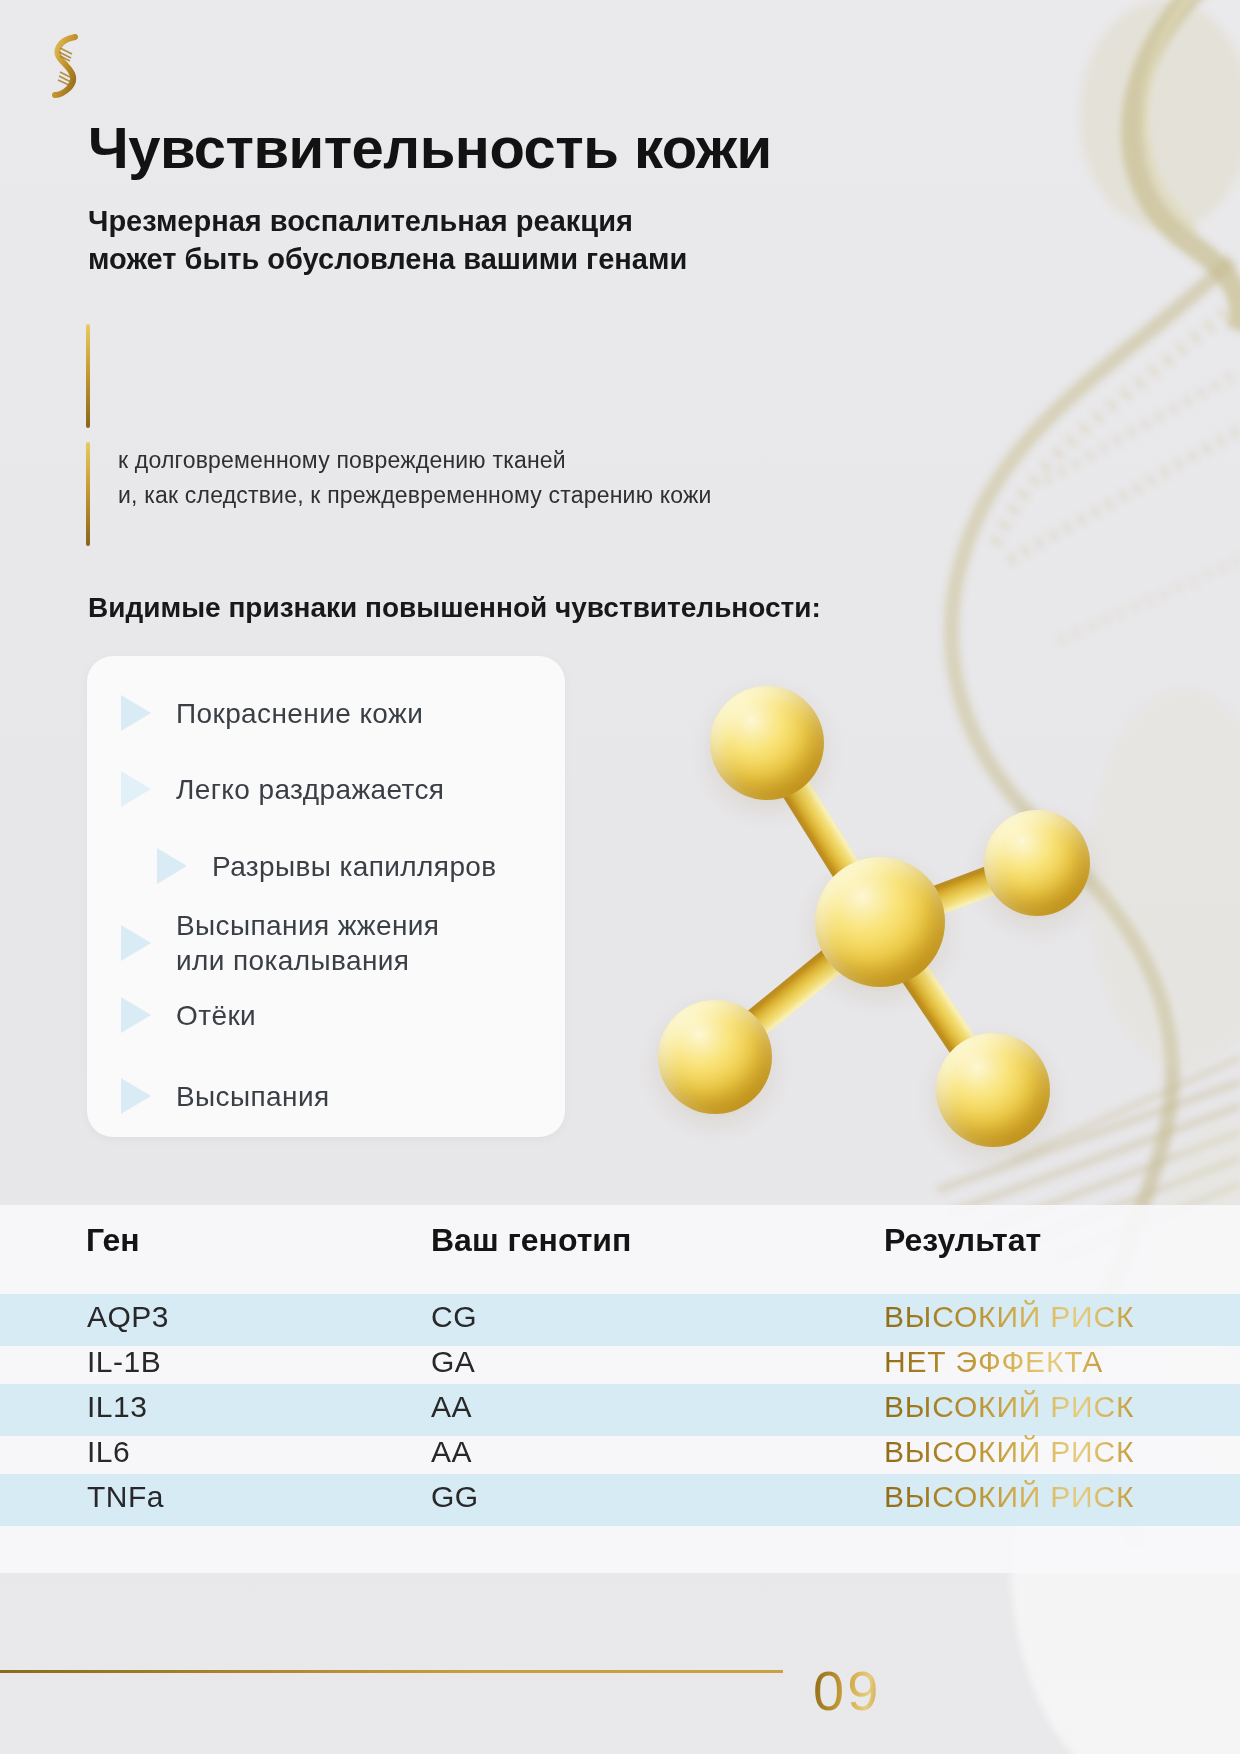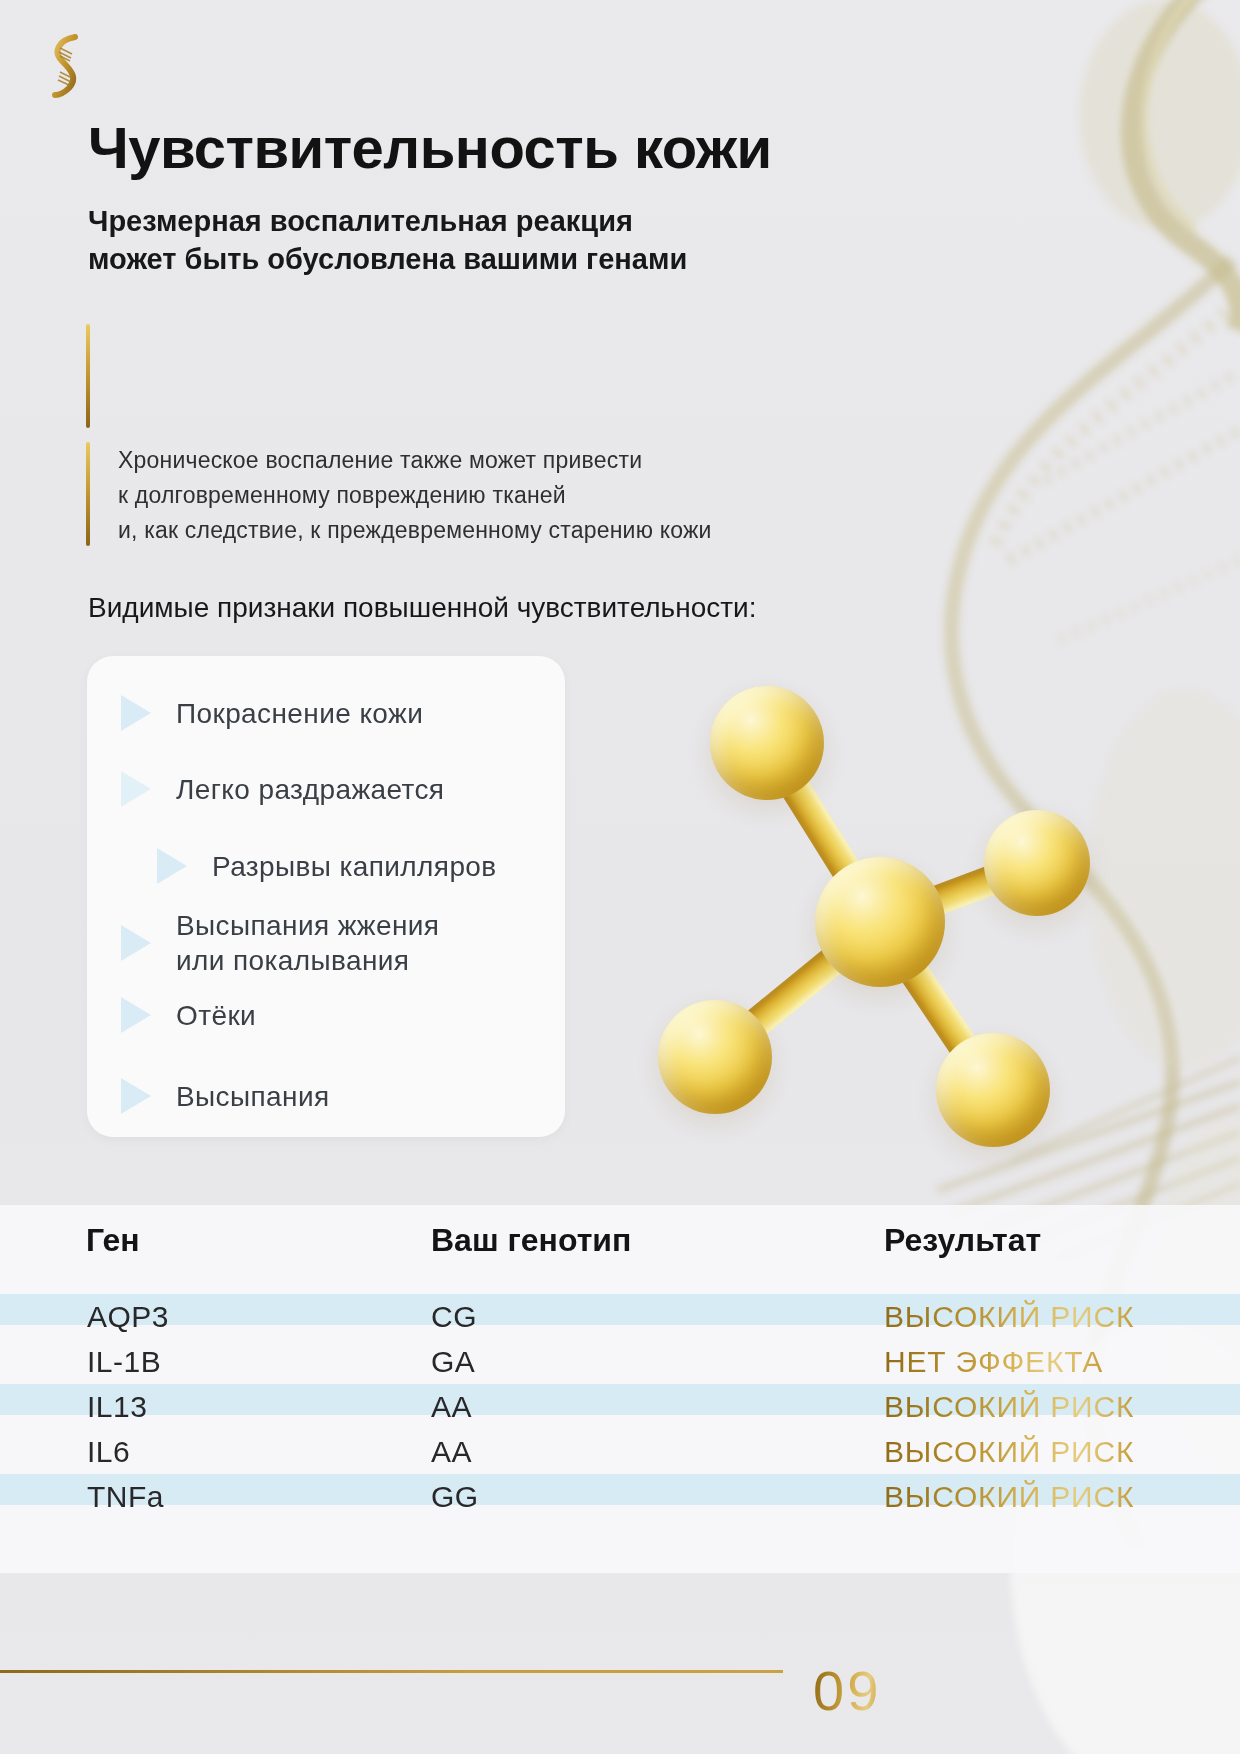--- a/index.html
+++ b/index.html
@@ -11,40 +11,40 @@
   .abs{position:absolute;}
   
   .dna-bg{position:absolute;left:0;top:0;z-index:0;pointer-events:none;}
   
   .h1{left:88px;top:118px;font-size:58px;line-height:60px;font-weight:800;color:#121212;letter-spacing:-0.5px;z-index:5;}
   .subtitle{left:88px;top:202px;font-size:29px;line-height:38px;font-weight:700;color:#17181a;z-index:5;}
   
   .goldbar{width:4px;border-radius:2px;background:linear-gradient(180deg,#e9ca62 0%,#c79a33 45%,#8a651a 100%);z-index:5;}
   .para{left:118px;font-size:23px;line-height:35px;font-weight:400;color:#2e2f31;z-index:5;letter-spacing:0.2px;}
   
-  .h2{left:88px;top:592px;font-size:28px;font-weight:400;color:#17181a;z-index:5;}
+  .h2{left:88px;top:592px;font-size:28px;font-weight:700;color:#17181a;z-index:5;}
   .signs-card{left:87px;top:656px;width:478px;height:481px;background:#fafafb;border-radius:26px;
     box-shadow:0 3px 10px rgba(80,80,90,0.05);z-index:4;}
   .sign-item{position:absolute;left:121px;transform:translateY(-50%);display:flex;align-items:center;z-index:6;justify-content:space-between;}
   .tri{width:0;height:0;border-top:18px solid transparent;border-bottom:18px solid transparent;
     border-left:30px solid #d9ecf6;flex:0 0 auto;}
   .sign-text{margin-left:25px;font-size:28px;line-height:35px;font-weight:400;color:#3a3f45;letter-spacing:0.4px;}
   .sign-text span{display:block;}
   
   .molecule{position:absolute;inset:0;z-index:3;pointer-events:none;}
   .bond{position:absolute;height:30px;border-radius:15px;transform-origin:0 50%;
     background:linear-gradient(to bottom,#f7e896 8%,#efd45f 38%,#d9ad2c 75%,#c2901c 100%);
     box-shadow:inset 0 3px 6px rgba(255,255,220,0.7),inset 0 -4px 8px rgba(150,100,10,0.4);}
   .atom{position:absolute;border-radius:50%;
     background:radial-gradient(circle at 36% 30%,#fdf7d4 0%,#f9e47c 28%,#f1cf4b 52%,#ddad24 78%,#b98a14 94%,#a97c10 100%);
     box-shadow:inset -10px -16px 26px rgba(140,95,5,0.38),inset 8px 10px 20px rgba(255,255,235,0.85),0 10px 24px rgba(120,90,10,0.10);}
   
   .table-band{left:0;top:1205px;width:1240px;height:368px;background:rgba(248,248,250,0.93);z-index:2;}
   .th{top:1222px;font-size:32px;font-weight:800;color:#141414;z-index:5;}
-  .trow{position:absolute;left:0;width:1240px;height:31px;line-height:45px;z-index:5;}
+  .trow{position:absolute;left:0;width:1240px;height:52px;line-height:45px;z-index:5;}
   .trow.striped{background:rgba(213,234,243,0.92);}
   .cell{position:absolute;top:0;height:45px;line-height:45px;font-size:30px;font-weight:400;color:#28282a;letter-spacing:0.5px;}
   .cell.gene{left:87px;}
   .cell.genotype{left:431px;}
   .cell.result{left:884px;font-size:30px;letter-spacing:0.8px;}
   .goldtext{background:linear-gradient(97deg,#8f6a16 0%,#b8902e 35%,#d8b659 60%,#e6cd80 78%,#c49a38 100%);
     -webkit-background-clip:text;background-clip:text;color:transparent;}
   .trow:nth-of-type(3) .result{opacity:0.78;}
   .trow:nth-of-type(4) .result{opacity:0.88;}
   
@@ -126,21 +126,20 @@
   <div class="abs h1">Чувствительность кожи</div>
   <div class="abs subtitle">
     <div>Чрезмерная воспалительная реакция</div>
     <div>может быть обусловлена вашими генами</div>
   </div>
 
   <div class="abs goldbar" style="left:86px;top:324px;height:104px;"></div>
 
   <div class="abs goldbar" style="left:86px;top:442px;height:104px;"></div>
   <div class="abs para" style="top:443px;">
-    <div>Хроническое воспаление также может привести</div>
     <div>к долговременному повреждению тканей</div>
     <div>и, как следствие, к преждевременному старению кожи</div>
   </div>
 
   <div class="abs h2">Видимые признаки повышенной чувствительности:</div>
   <div class="abs signs-card"></div>
 
   <div class="sign-item" style="top:713px;">
     <div class="tri"></div>
     <div class="sign-text">

